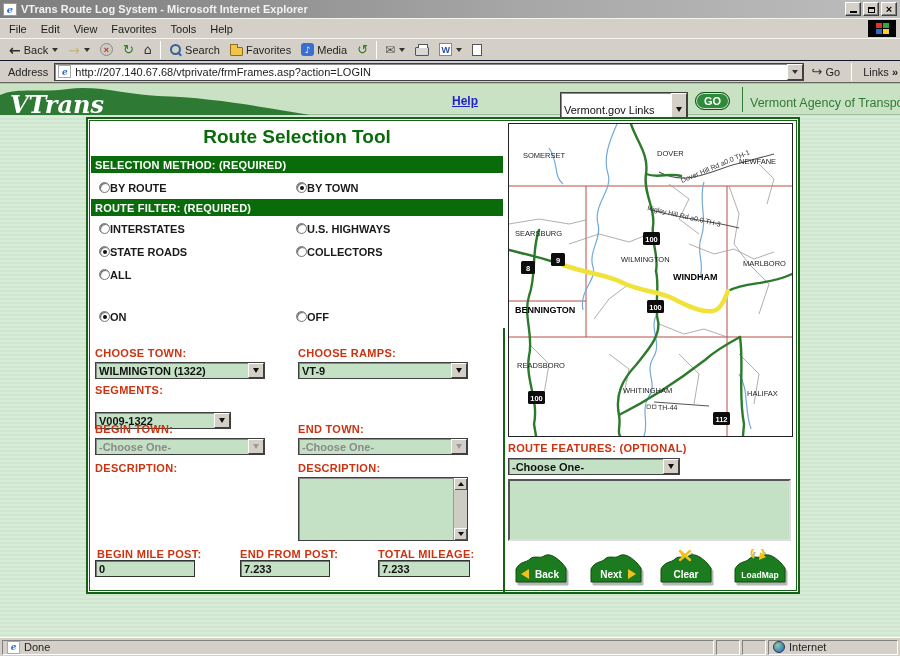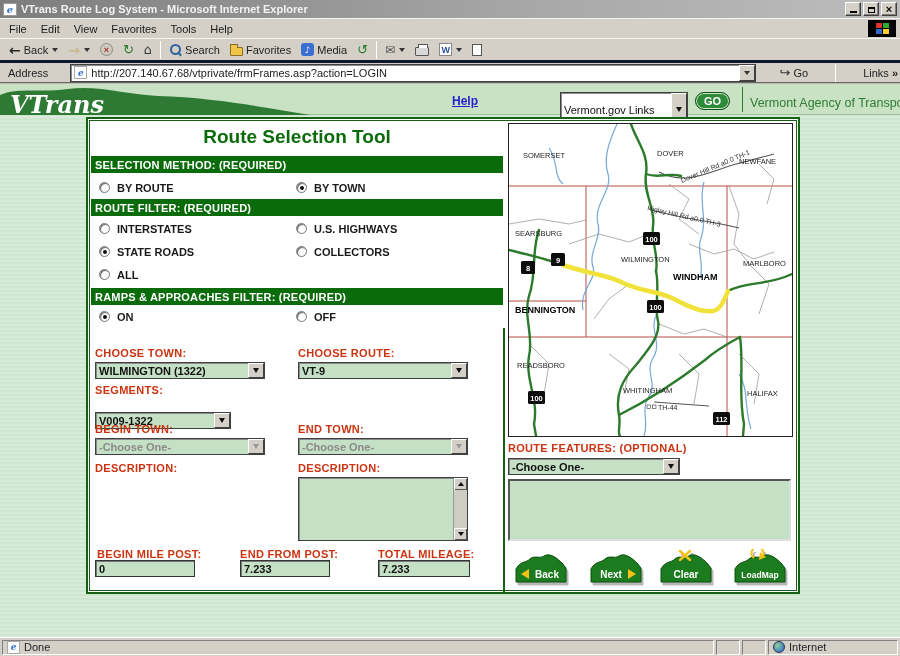--- a/index.html
+++ b/index.html
@@ -36,42 +36,42 @@
   .mag::after{content:"";position:absolute;right:0;bottom:1px;width:5px;height:2px;background:#31629e;transform:rotate(45deg)}
   .folder{position:relative;width:13px;height:9px;background:#f0c54a;border:1px solid #8a6d1f;border-radius:1px;margin-top:3px}
   .folder::before{content:"";position:absolute;left:-1px;top:-4px;width:6px;height:3px;background:#f0c54a;border:1px solid #8a6d1f;border-bottom:none}
   .media-ic{width:13px;height:13px;background:#3a6ed0;border-radius:3px;color:#fff;font-size:9px;display:flex;align-items:center;justify-content:center;font-family:"DejaVu Sans",sans-serif}
   .mail-ic{font-size:12px;color:#555;font-family:"DejaVu Sans",sans-serif}
   .printer{width:14px;height:9px;background:#d8d8d8;border:1px solid #555;border-radius:1px;position:relative;margin-top:4px}
   .printer::before{content:"";position:absolute;left:2px;top:-4px;width:8px;height:3px;background:#fff;border:1px solid #555;border-bottom:none}
   .word-ic{width:13px;height:13px;background:#fff;border:1px solid #888;color:#2b4fa0;font-weight:bold;font-size:9px;display:flex;align-items:center;justify-content:center}
   .page-ic{width:10px;height:12px;background:#fff;border:1px solid #555}
 
-  .addressbar{left:0;top:60px;width:900px;height:22px;background:#d4d0c8;border-top:3px solid #0f172a;display:flex;align-items:center;font-size:11px;color:#222;padding-left:8px;gap:22px}
+  .addressbar{left:0;top:60px;width:900px;height:22px;background:#d4d0c8;border-top:1px solid #0f172a;display:flex;align-items:center;font-size:11px;color:#222;padding-left:8px;gap:6px}
   .addr-input{width:752px;height:18px;background:#fff;border:1px solid #404040;box-shadow:inset 1px 1px 0 #8a8a8a;display:flex;align-items:center;gap:4px;padding-left:3px;font-size:11px}
   .addr-page{display:inline-flex;width:13px;height:13px;background:#fff;border:1px solid #aaa;align-items:center;justify-content:center;color:#2f6fd0;font-weight:bold;font-style:italic;font-size:9px;font-family:"DejaVu Serif",serif}
   .addr-url{flex:1;white-space:nowrap;overflow:hidden}
   .addr-dd{width:16px;height:16px;background:#d4d0c8;border:1px solid;border-color:#fff #404040 #404040 #fff;display:flex;align-items:center;justify-content:center}
 
   
   .pagebg{left:0;top:82px;width:900px;height:555px;background:repeating-linear-gradient(#d9ecd9 0 2px,#cee5ce 2px 4px);border-top:2px groove #bdb9b0}
   .headband{left:0;top:84px;width:900px;height:31px;background:#c9e2c3;border-bottom:1px solid #9dbf9a}
   .logo-svg{left:0;top:84px}
   .logo-text{left:10px;top:90px;color:#fff;font-family:"DejaVu Serif",serif;font-style:italic;font-weight:bold;font-size:24px}
   .help-link{left:452px;top:94px;color:#2222cc;font-weight:bold;font-size:12px;text-decoration:underline}
   .hdr-divider{left:742px;top:87px;width:1px;height:25px;background:#2e7a35}
   .agency{left:750px;top:96px;width:146px;color:#2f7a35;font-size:12.5px;text-align:center;white-space:nowrap}
   .go-pill{left:695px;top:92px;width:35px;height:18px;background:#2e8b3a;border:1px solid #14501c;border-radius:9px;color:#fff;font-weight:bold;font-size:11px;display:flex;align-items:center;justify-content:center;box-shadow:inset 0 0 0 1px #cfe4c9}
 
   
   .formbox{left:86px;top:117px;width:714px;height:477px;background:#fff;border:2px solid #176117;box-shadow:inset 0 0 0 1px #fff,inset 0 0 0 2px #176117}
   .form-title{left:90px;top:126px;width:414px;text-align:center;color:#0a6b0a;font-size:19px;font-weight:bold}
   .banner{left:91px;width:412px;height:17px;background:#0a6b0a;color:#fff;font-size:11px;font-weight:bold;display:flex;align-items:center;padding-left:4px;letter-spacing:.2px;white-space:nowrap}
   .vline{left:503px;top:328px;width:2px;height:264px;background:#176117}
-  .radio-item{position:absolute;display:flex;align-items:center;gap:7px;height:13px}
+  .radio-item{position:absolute;display:flex;align-items:center;height:13px}
   .radio{display:inline-block;width:11px;height:11px;border-radius:50%;background:#fff;border:1px solid #777;box-shadow:inset 1px 1px 1px #666;position:relative;flex:0 0 auto}
   .radio .dot{display:none}
   .radio.checked .dot{display:block;position:absolute;left:2.5px;top:2.5px;width:4px;height:4px;border-radius:50%;background:#111}
   .rtext{font-size:11px;font-weight:bold;color:#1a1a1a;white-space:nowrap}
   .rlabel{position:absolute;color:#cc3311;font-size:11px;font-weight:bold;letter-spacing:.3px;white-space:nowrap}
   .sel{position:absolute;height:17px;background:#c5e1c5;border:1px solid #404040;box-shadow:inset 1px 1px 0 #8a8a8a;display:flex;align-items:stretch}
   .sel-text{flex:1;font-size:11px;font-weight:bold;color:#111;padding-left:3px;display:flex;align-items:center;white-space:nowrap;overflow:hidden}
   .sel-btn{width:16px;background:#d4d0c8;border:1px solid;border-color:#fff #404040 #404040 #fff;display:flex;align-items:center;justify-content:center;flex:0 0 auto}
   .tri{width:0;height:0;border-left:3.5px solid transparent;border-right:3.5px solid transparent;border-top:5px solid #111}
   .sel.disabled .sel-text{color:#8a8a8a}
@@ -252,35 +252,34 @@
   </div>
   <div class="radio-item" style="left:296px;top:245px">
     <span class="radio"></span>
     <span class="rtext">COLLECTORS</span>
   </div>
   <div class="radio-item" style="left:99px;top:268px">
     <span class="radio"></span>
     <span class="rtext">ALL</span>
   </div>
 
-  <div class="abs banner" style="top:288px">RAMPS &amp; APPROACHES FILTER: (REQUIRED)</div>
   <div class="radio-item" style="left:99px;top:310px">
     <span class="radio checked">
         <span class="dot"></span>
       </span>
     <span class="rtext">ON</span>
   </div>
   <div class="radio-item" style="left:296px;top:310px">
     <span class="radio"></span>
     <span class="rtext">OFF</span>
   </div>
 
 
   <span class="rlabel" style="left:95px;top:347px">CHOOSE TOWN:</span>
-  <span class="rlabel" style="left:298px;top:347px">CHOOSE ROUTE:</span>
+  <span class="rlabel" style="left:298px;top:347px">CHOOSE RAMPS:</span>
   <div class="sel" style="left:95px;top:362px;width:170px">
     <span class="sel-text">WILMINGTON (1322)</span>
     <span class="sel-btn">
         <i class="tri"></i>
       </span>
   </div>
   <div class="sel" style="left:298px;top:362px;width:170px">
     <span class="sel-text">VT-9</span>
     <span class="sel-btn">
         <i class="tri"></i>

